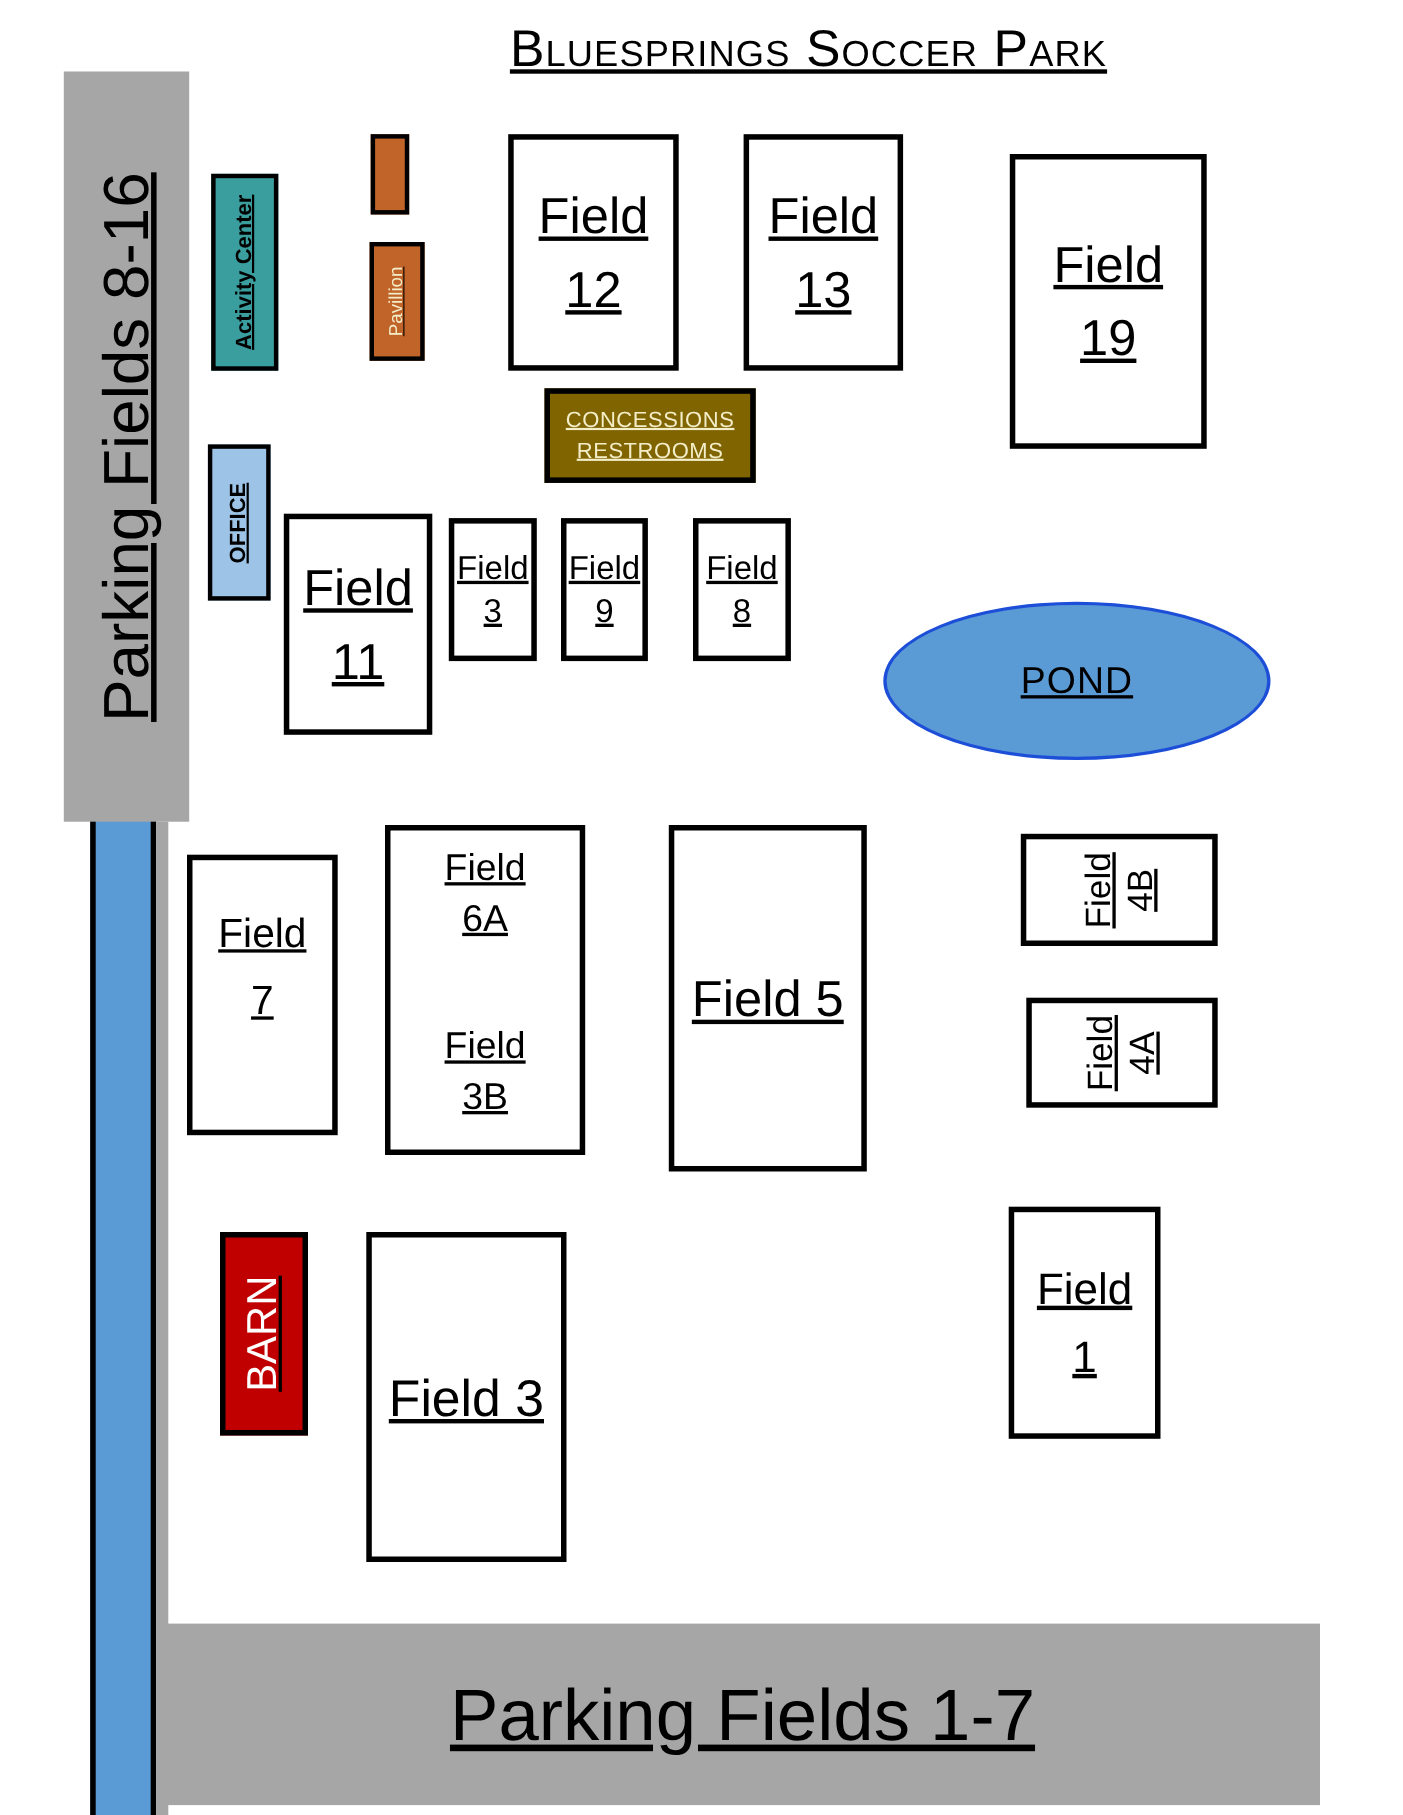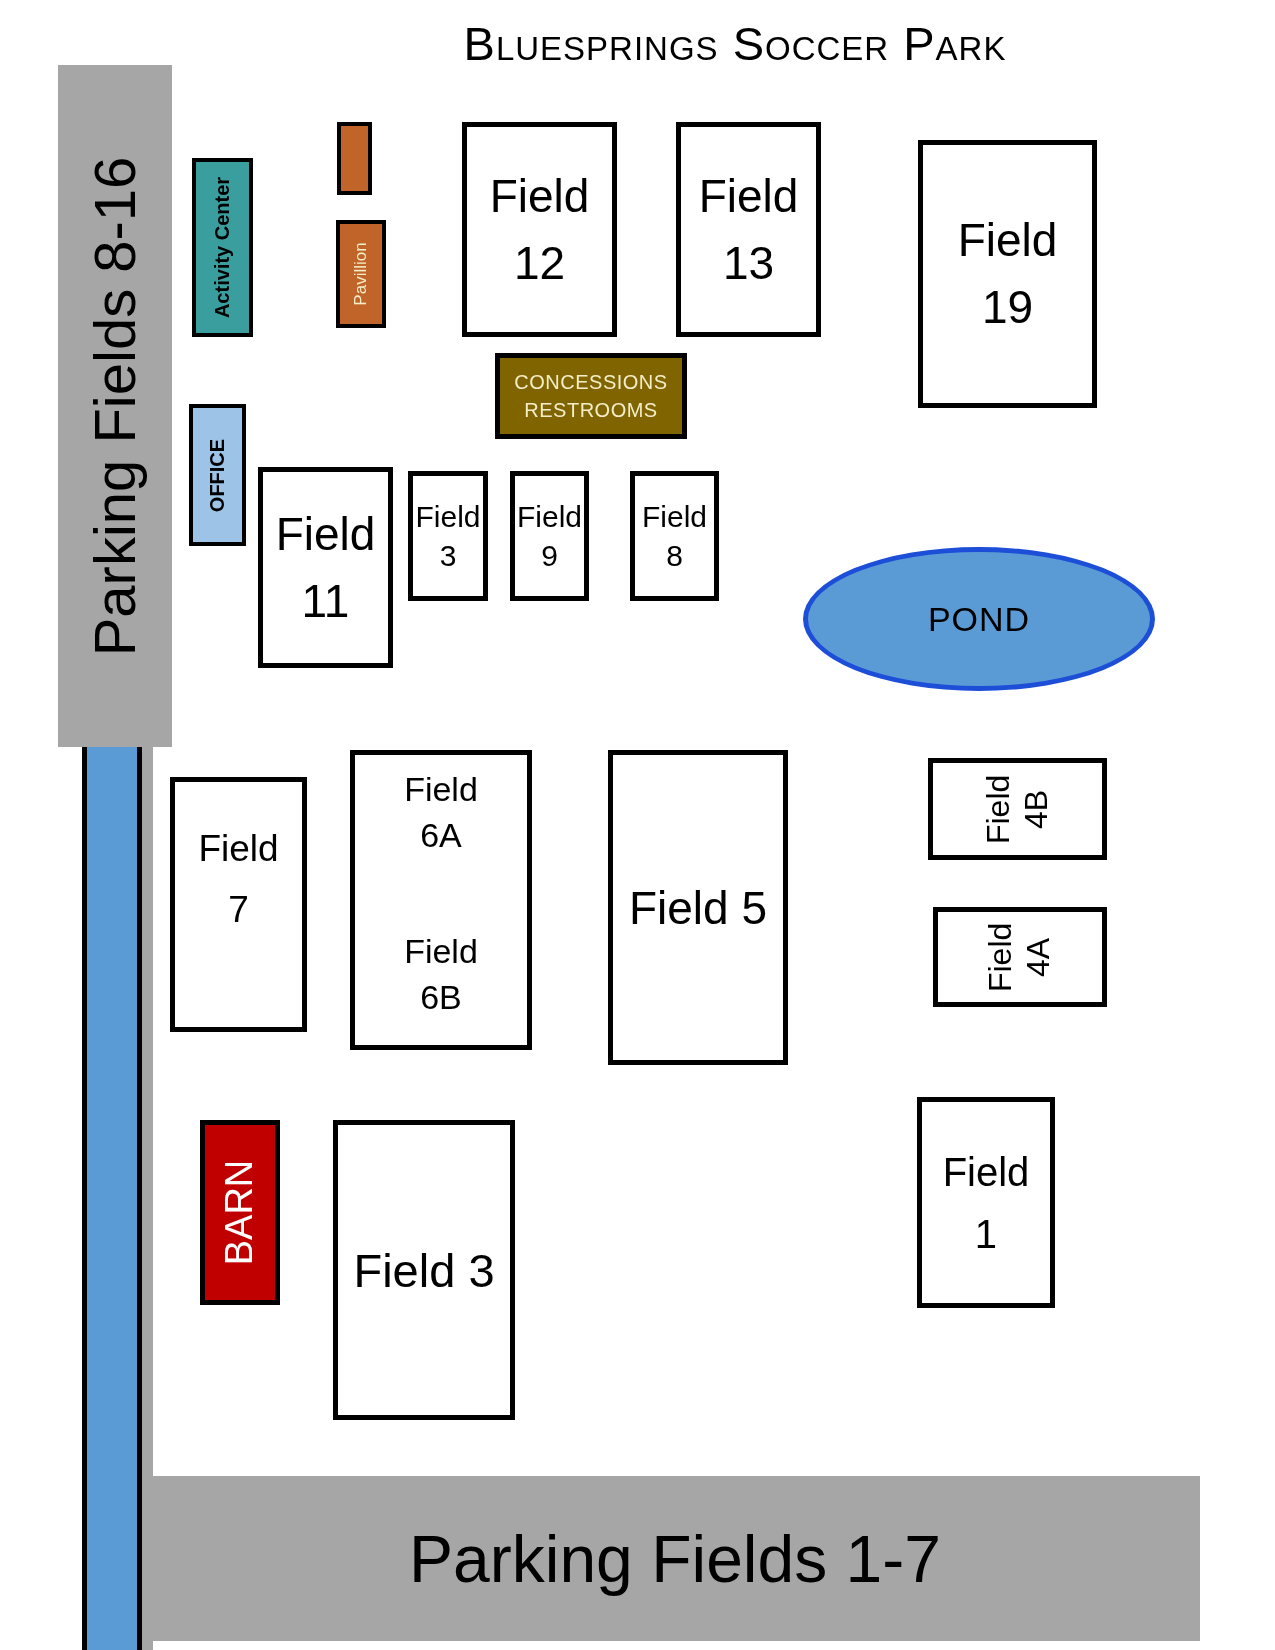--- a/index.html
+++ b/index.html
@@ -1,18 +1,18 @@
 <!DOCTYPE html>
 <html><head>
 <meta charset="utf-8">
 <style>
   html,body{margin:0;padding:0;background:#ffffff;}
   .park{position:relative;width:1275px;height:1650px;background:#ffffff;overflow:hidden;
         font-family:"Liberation Sans",sans-serif;color:#000;}
-  .abs{position:absolute;box-sizing:border-box;}
+  .abs{position:absolute;box-sizing:border-box;text-decoration:underline;}
   .center{display:flex;align-items:center;justify-content:center;}
   .vtext{transform:rotate(-90deg);white-space:nowrap;}
   .field{background:#ffffff;border:5px solid #000;display:flex;align-items:center;
          justify-content:center;text-align:center;}
   .flabel{font-size:46px;line-height:1.45;}
   .title{font-variant:small-caps;font-size:47px;letter-spacing:1px;text-align:center;}
   .graybar{background:#a6a6a6;}
   .bldg{border:4px solid #000;}
 </style>
 </head>
@@ -49,21 +49,21 @@
     <span class="vtext" style="font-size:20px;font-weight:bold;">OFFICE</span>
   </div>
 
   <div class="abs center" style="left:495px;top:353px;width:192px;height:86px;background:#7f6400;
        border:5px solid #000;flex-direction:column;color:#f3edc8;font-size:20px;line-height:1.4;letter-spacing:0.5px;">
     <div>CONCESSIONS</div>
     <div>RESTROOMS</div>
   </div>
 
   <div class="abs center" style="left:803px;top:547px;width:352px;height:144px;background:#5b9bd5;
-       border:5px solid #1d4ed8;border-radius:50%;">
+       border:3px solid #1d4ed8;border-radius:50%;">
     <span style="font-size:34px;letter-spacing:1px;">POND</span>
   </div>
 
   <div class="abs center" style="left:200px;top:1120px;width:80px;height:185px;background:#c00000;border:5px solid #000;">
     <span class="vtext" style="font-size:38px;color:#ffffff;">BARN</span>
   </div>
 
   <div class="abs field" style="left:462px;top:122px;width:155px;height:215px;">
     <div class="flabel">
       <div>Field</div>
@@ -121,21 +121,21 @@
   </div>
 
   <div class="abs field" style="left:350px;top:750px;width:182px;height:300px;flex-direction:column;
        justify-content:space-between;padding:12px 0 24px 0;">
     <div style="font-size:34px;line-height:1.35;">
       <div>Field</div>
       <div>6A</div>
     </div>
     <div style="font-size:34px;line-height:1.35;">
       <div>Field</div>
-      <div>6B</div>
+      <div>3B</div>
     </div>
   </div>
 
   <div class="abs field" style="left:608px;top:750px;width:180px;height:315px;">
     <div style="font-size:46px;">Field 5</div>
   </div>
 
   <div class="abs field" style="left:928px;top:758px;width:179px;height:102px;">
     <div class="vtext" style="font-size:32px;line-height:1.2;text-align:center;transform:rotate(-90deg);white-space:normal;">
       <div>Field</div>

